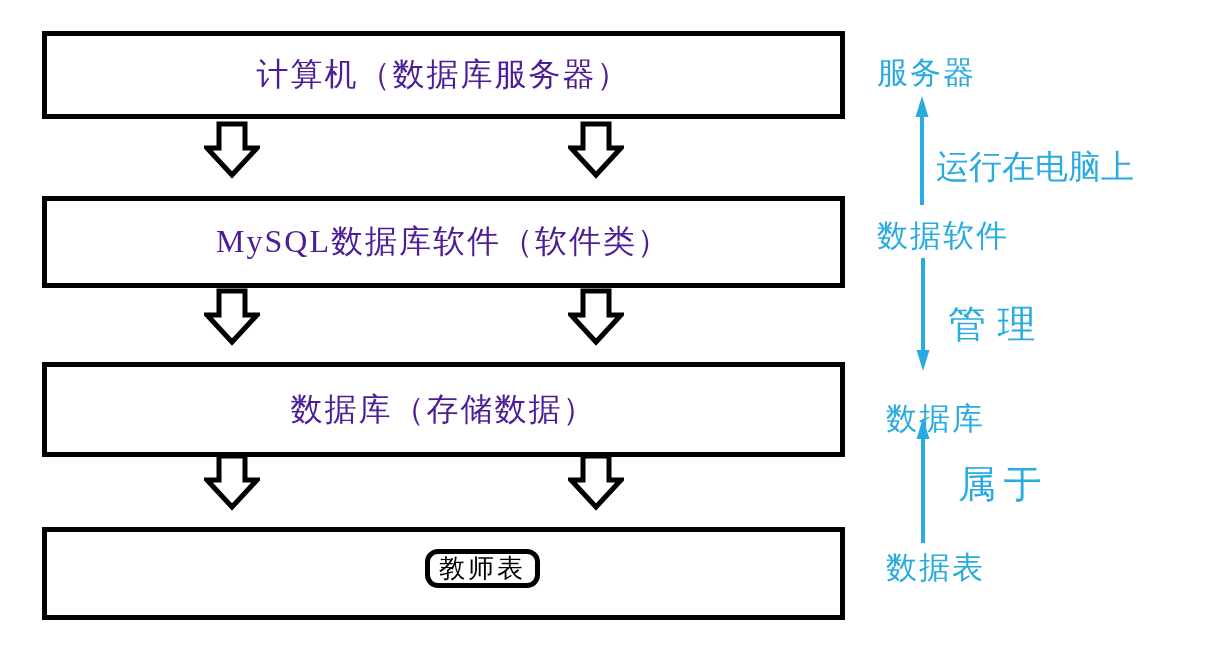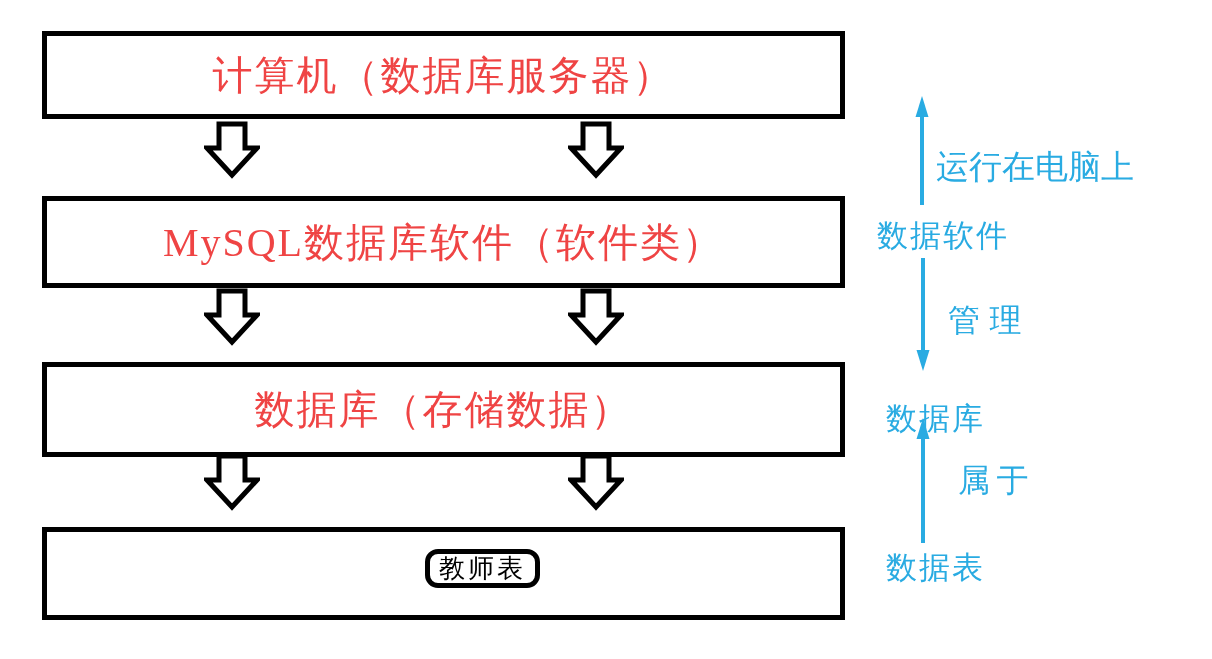--- a/index.html
+++ b/index.html
@@ -12,21 +12,21 @@
   }
   .layer-box{
     position:absolute;
     left:42px;width:803px;
     border:5px solid var(--ink,#000000);
     background:#ffffff;
     box-sizing:border-box;
     display:flex;align-items:center;justify-content:center;
   }
   .layer-box .box-text{
-    font-size:40px;color:#ef4444;letter-spacing:2px;
+    font-size:32px;color:#4c1d95;letter-spacing:2px;
     font-family:"Liberation Serif", serif;
   }
   .inner-box{
     position:absolute;
     border:5px solid var(--ink,#000000);
     background:#ffffff;
     box-sizing:border-box;
     display:flex;align-items:center;justify-content:center;
   }
   .inner-box .box-text{font-size:26px;letter-spacing:3px;}
@@ -42,21 +42,21 @@
   .edge-label-sans{
     position:absolute;
     font-size:33px;
     color:var(--accent,#29ABE2);
     white-space:nowrap;
     font-family:"DejaVu Sans", sans-serif;
     text-align:right;
   }
   .edge-label-kai{
     position:absolute;
-    font-size:32px;
+    font-size:38px;
     color:var(--accent,#29ABE2);
     letter-spacing:0.3em;
     white-space:nowrap;
     font-family:"Liberation Serif", serif;
   }
   .thin-arrow{position:absolute;color:var(--accent,#29ABE2);}
 </style>
 </head>
 <body>
 
@@ -93,20 +93,21 @@
   </svg>
   <svg class="block-arrow" style="left:568px;top:453px;" viewBox="0 0 56 62">
     <path d="M15 3 H41 V27 H53 L28 54 L3 27 H15 Z" fill="#ffffff" stroke="currentColor" stroke-width="5" stroke-linejoin="miter"></path>
   </svg>
 
   <div class="layer-box" style="top:527px;height:93px;"></div>
   <div class="inner-box" style="left:425px;top:549px;width:115px;height:39px;border-radius:13px;">
     <span class="box-text">教师表</span>
   </div>
 
+  <span class="side-label" style="left:877px;top:52px;">服务器</span>
 
   <svg class="thin-arrow" style="left:913px;top:96px;" width="18" height="110" viewBox="0 0 18 110">
     <polygon points="9,0 2.5,21 15.5,21" fill="currentColor"></polygon>
     <line x1="9" y1="17" x2="9" y2="109" stroke="currentColor" stroke-width="4"></line>
   </svg>
   <span class="edge-label-sans" style="left:936px;top:145px;">运行在电脑上</span>
 
   <span class="side-label" style="left:877px;top:215px;">数据软件</span>
 
   <svg class="thin-arrow" style="left:914px;top:257px;" width="18" height="114" viewBox="0 0 18 114">

